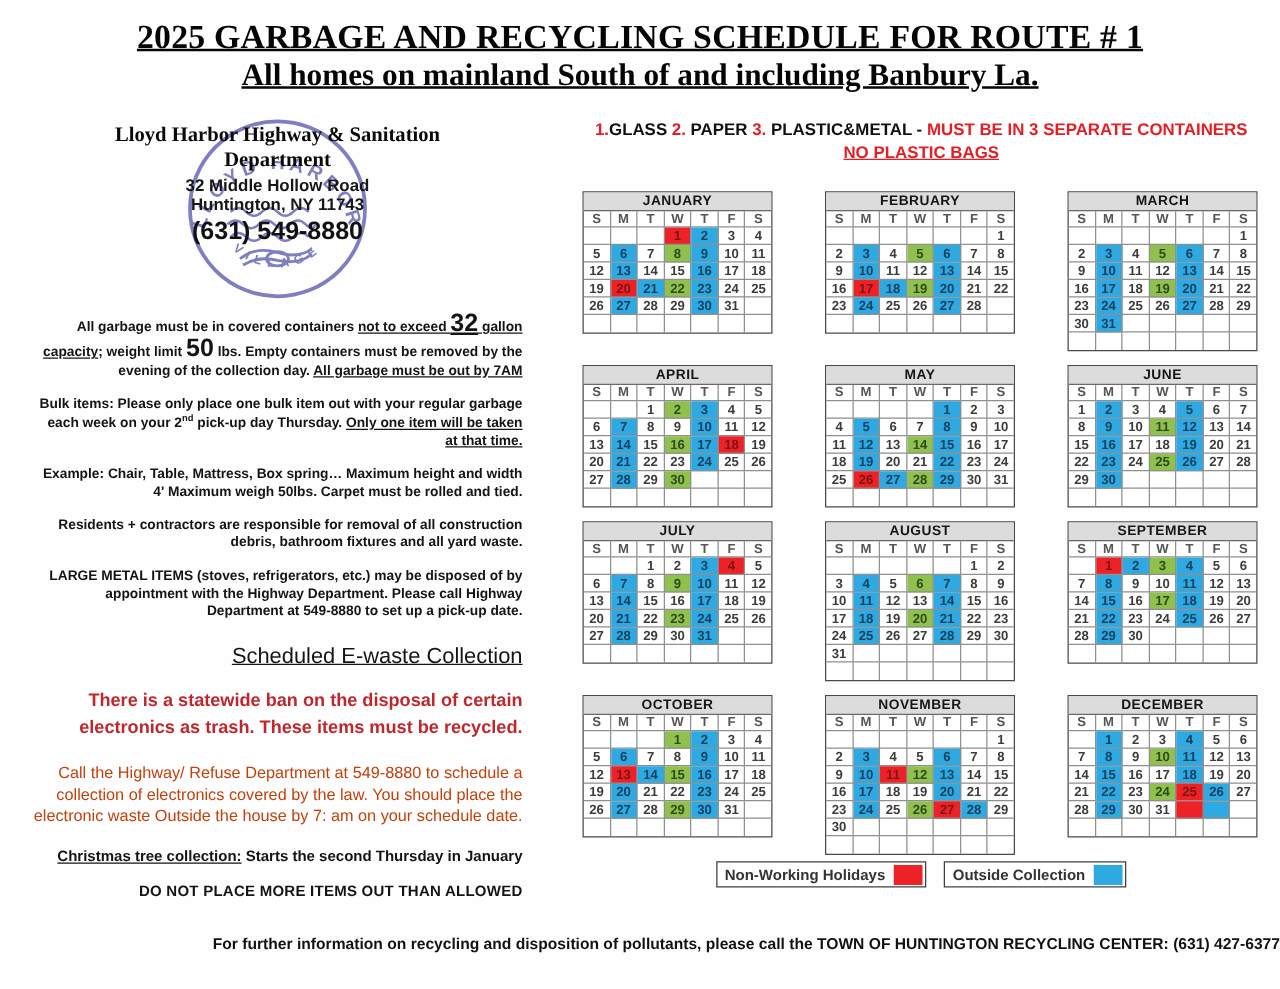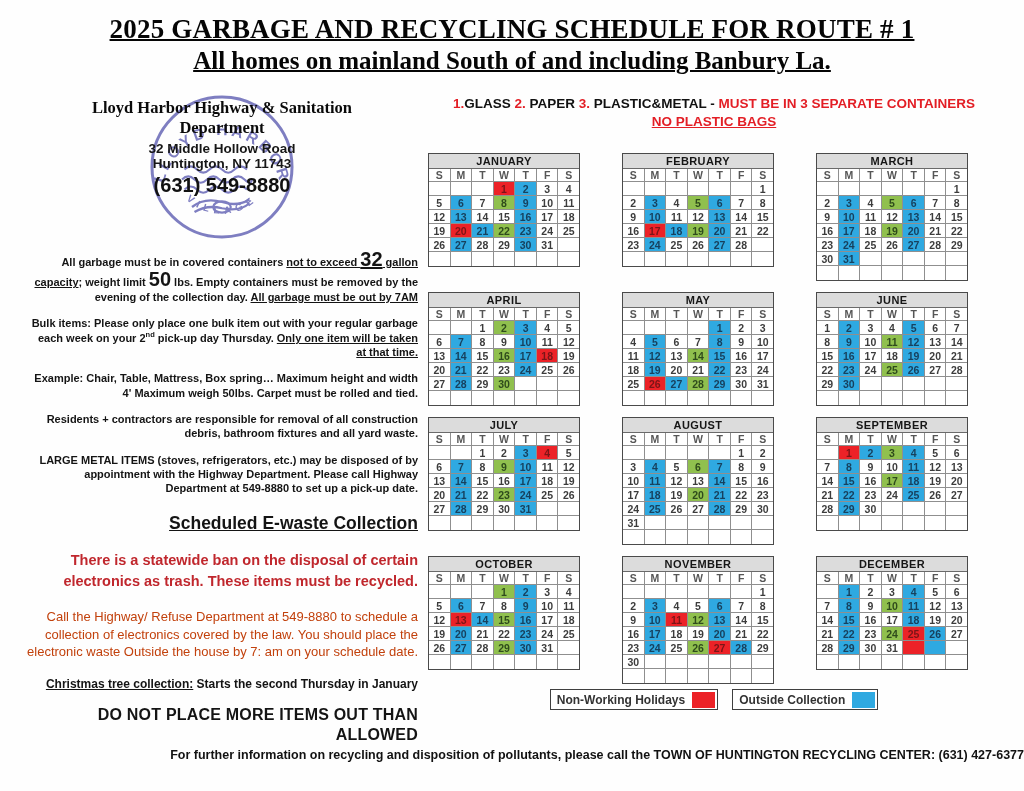--- a/index.html
+++ b/index.html
@@ -21,37 +21,37 @@
   .dept-text { position:relative; z-index:1; }
   .dept-title { font-family:"Liberation Serif", serif; font-weight:bold; font-size:16.5px;
     max-width:330px; margin:0 auto; color:#0a0a0a; }
   .addr { font-weight:bold; font-size:13.5px; margin-top:3px; color:#161616; }
   .phone { font-weight:bold; font-size:20px; margin-top:3px; color:#111; }
 
   .paras { margin-top:52px; }
   .para { margin-bottom:12px; line-height:1.3; color:#141414;text-align:right; }
   .p-11 { font-size:11px; font-weight:bold; }
   .p-12 { font-size:12px; font-weight:bold; }
-  .p-heading { font-size:17.5px; font-weight:bold; margin-top:16px; margin-bottom:16px; }
+  .p-heading { font-size:17.5px; font-weight:normal; margin-top:16px; margin-bottom:16px; }
   .p-red { font-size:14.5px; font-weight:bold; color:#c0272d; line-height:1.45; margin-bottom:16px; }
   .p-normal { font-size:13px; font-weight:normal; line-height:1.35; margin-bottom:16px; color:#c2410c; }
-  .p-shout { font-size:16px; font-weight:bold; letter-spacing:.2px; }
+  .p-shout { font-size:12px; font-weight:bold; letter-spacing:.2px; }
   .u { text-decoration:underline; }
   .big { font-size:20px; line-height:1; }
   .sup { font-size:7.5px; vertical-align:super; }
 
   
-  .right-col { position:absolute; left:428px; top:96px; width:572px; }
+  .right-col { position:absolute; left:451px; top:96px; width:572px; }
   .containers-note { text-align:center; font-weight:bold; font-size:13.5px; color:#111; line-height:1.2; }
   .containers-note .rd { color:#e31e25; }
   .no-bags { text-align:center; font-weight:bold; font-size:13.5px; color:#e31e25;
     text-decoration:underline; margin-top:2px; }
 
   .cal-grid { margin-top:24px; display:grid; grid-template-columns:repeat(3,152px);
-    column-gap:42px; row-gap:11px; align-items:start; }
+    column-gap:42px; row-gap:11px; align-items:start;margin-left:15px; }
   .cal { width:152px; border:1px solid #4a4a4a; background:#fff; }
   .cal-title { background:#dcdcdc; border-bottom:1px solid #6a6a6a; text-align:center;
     font-weight:bold; font-size:11px; color:#161616; height:15px; line-height:15px; letter-spacing:.4px; }
   .cal-row { display:flex; }
   .cal-cell { flex:1 1 0; border-right:1px solid #8f8f8f; border-bottom:1px solid #8f8f8f;
     height:14px; display:flex; align-items:center; justify-content:center;
     font-size:10.5px; font-weight:bold; color:#3c3c3c; }
   .cal-cell:last-child { border-right:none; }
   .cal-row:last-child .cal-cell { border-bottom:none; }
   .wd-cell { height:13px; color:#565656; font-size:10.5px; }

